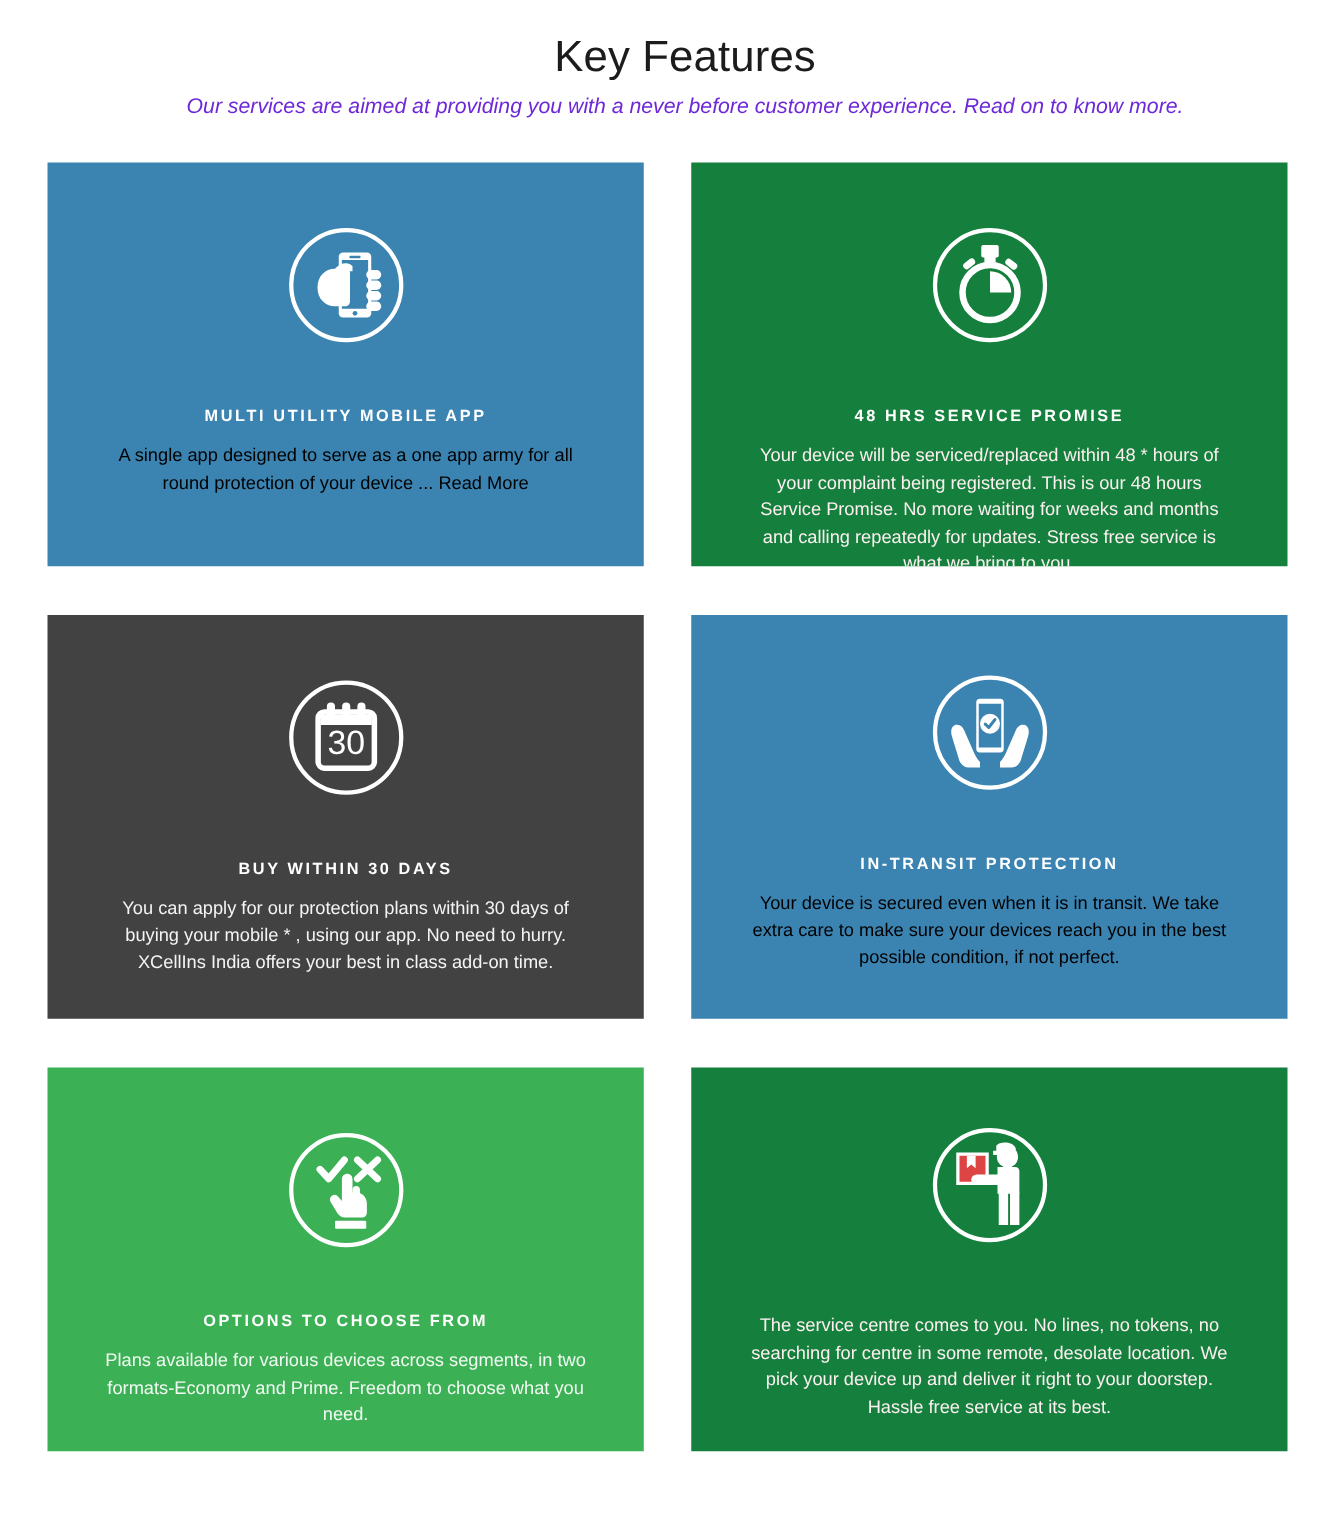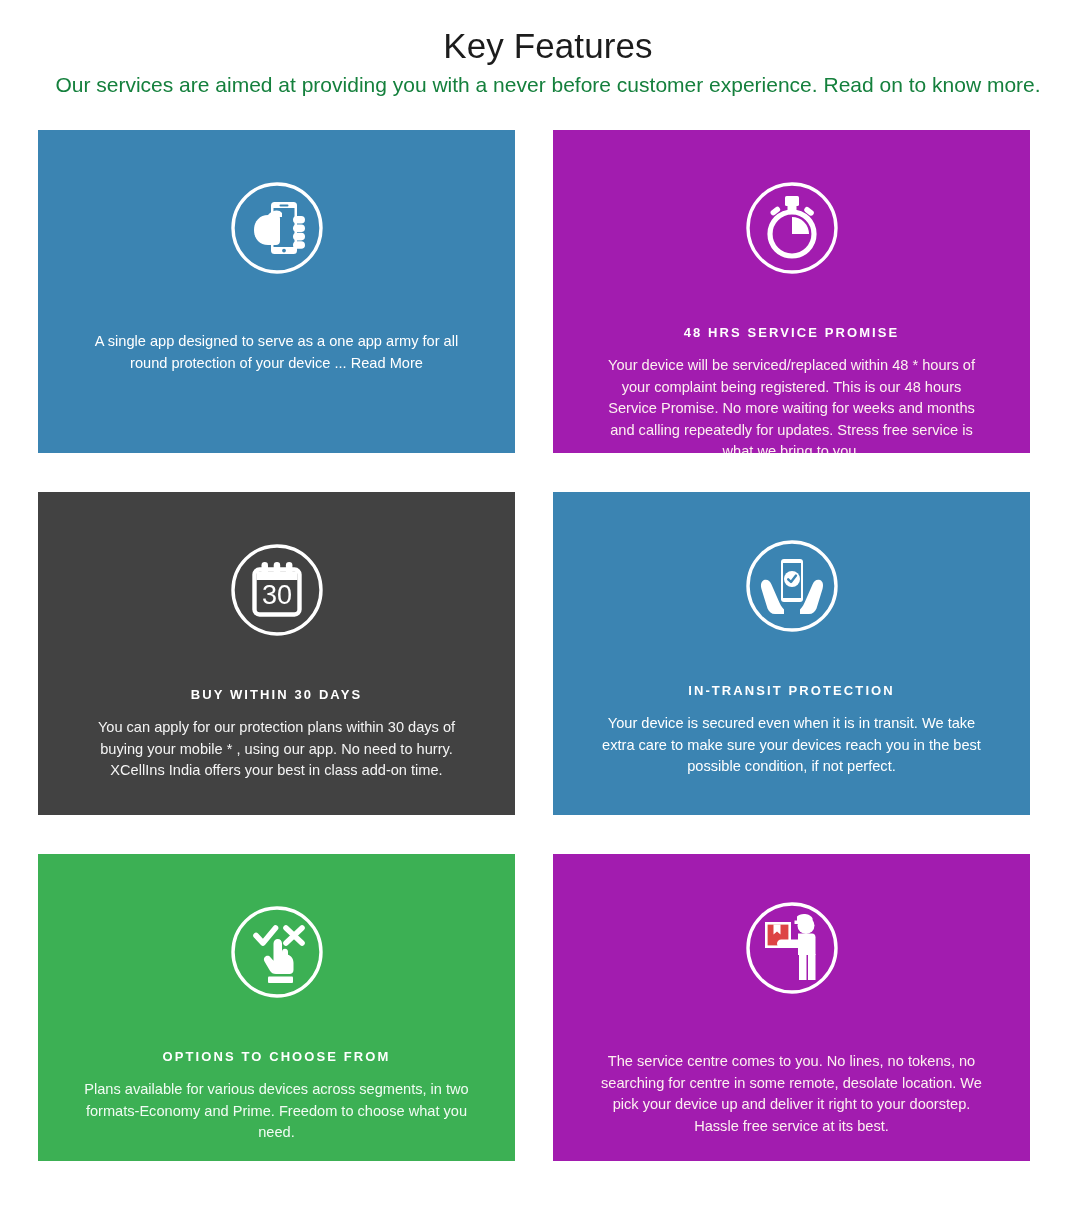--- a/index.html
+++ b/index.html
@@ -25,25 +25,26 @@
     margin-left: 28px;
   }
   .page-title {
     font-size: 35px;
     font-weight: 300;
     color: #1c1c1c;
     letter-spacing: 0.1px;
     line-height: 44px;
   }
   .page-subtitle {
-    font-size: 21px;
+    font-size: 17px;
     font-weight: 300;
-    color: #15803d;
+    color: #6d28d9;
     line-height: 28px;
     margin-top: 3px;
+    font-style: italic;
   }
 
   
   .grid {
     position: absolute;
     left: 38px;
     top: 130px;
     width: 992px;
     display: grid;
     grid-template-columns: 477px 477px;
@@ -52,21 +53,21 @@
     row-gap: 39px;
   }
   .card {
     position: relative;
     overflow: hidden;
     padding: 0 18px;
     text-align: center;
     color: #ffffff;
   }
   .card.blue  { background: #3b84b2; }
-  .card.red   { background: #a21caf; }
+  .card.red   { background: #15803d; }
   .card.dark  { background: #424242; }
   .card.green { background: #3cb054; }
 
   .icon-wrap {
     display: flex;
     justify-content: center;
     height: 140px;
     margin-top: 48px;
   }
   .icon-wrap svg { display: block; }
@@ -77,21 +78,21 @@
     letter-spacing: 2.1px;
     text-transform: uppercase;
     color: #ffffff;
     margin-top: 6px;
     line-height: 18px;
   }
   .card-body {
     font-size: 14.6px;
     font-weight: 400;
     line-height: 21.5px;
-    color: #ffffff;
+    color: #000000;
     margin-top: 13px;
     padding: 0 26px;
   }
   .card.red .card-body   { color: #fdf0f0; }
   .card.dark .card-body  { color: #f4f4f4; }
   .card.green .card-body { color: #f1fbf3; }
 
   
   .grid > .card.r3 .icon-wrap { margin-top: 44px; }
 </style>
@@ -119,20 +120,21 @@
 
           <path d="M27 52 C27 43 33 37 41 37 L50 37 C52 37 53 38.6 53 40.5 L53 63 C53 65.4 51.4 67 49 67 L41 67 C33 67 27 61 27 52 Z" fill="#ffffff"></path>
 
           <rect x="66" y="38" width="12" height="7.6" rx="3.8" fill="#ffffff"></rect>
           <rect x="66" y="46.4" width="12" height="7.6" rx="3.8" fill="#ffffff"></rect>
           <rect x="66" y="54.8" width="12" height="7.6" rx="3.8" fill="#ffffff"></rect>
           <rect x="66" y="63.2" width="12" height="7.6" rx="3.8" fill="#ffffff"></rect>
           <path d="M41 37 C45 32 52 31 55 35 L55 39 L41 39 Z" fill="#ffffff"></path>
         </svg>
       </div>
+      <div class="card-title">MULTI UTILITY MOBILE APP</div>
       <div class="card-body">A single app designed to serve as a one app army for all round protection of your device ... Read More</div>
     </div>
 
     <div class="card red">
       <div class="icon-wrap">
         <svg width="100" height="100" viewBox="0 0 100 100" aria-hidden="true">
           <circle cx="50" cy="50" r="44" fill="none" stroke="#ffffff" stroke-width="3.4"></circle>
 
           <rect x="43" y="18" width="14" height="10" rx="1.6" fill="#ffffff"></rect>
           <rect x="45.5" y="26" width="9" height="6" fill="#ffffff"></rect>

